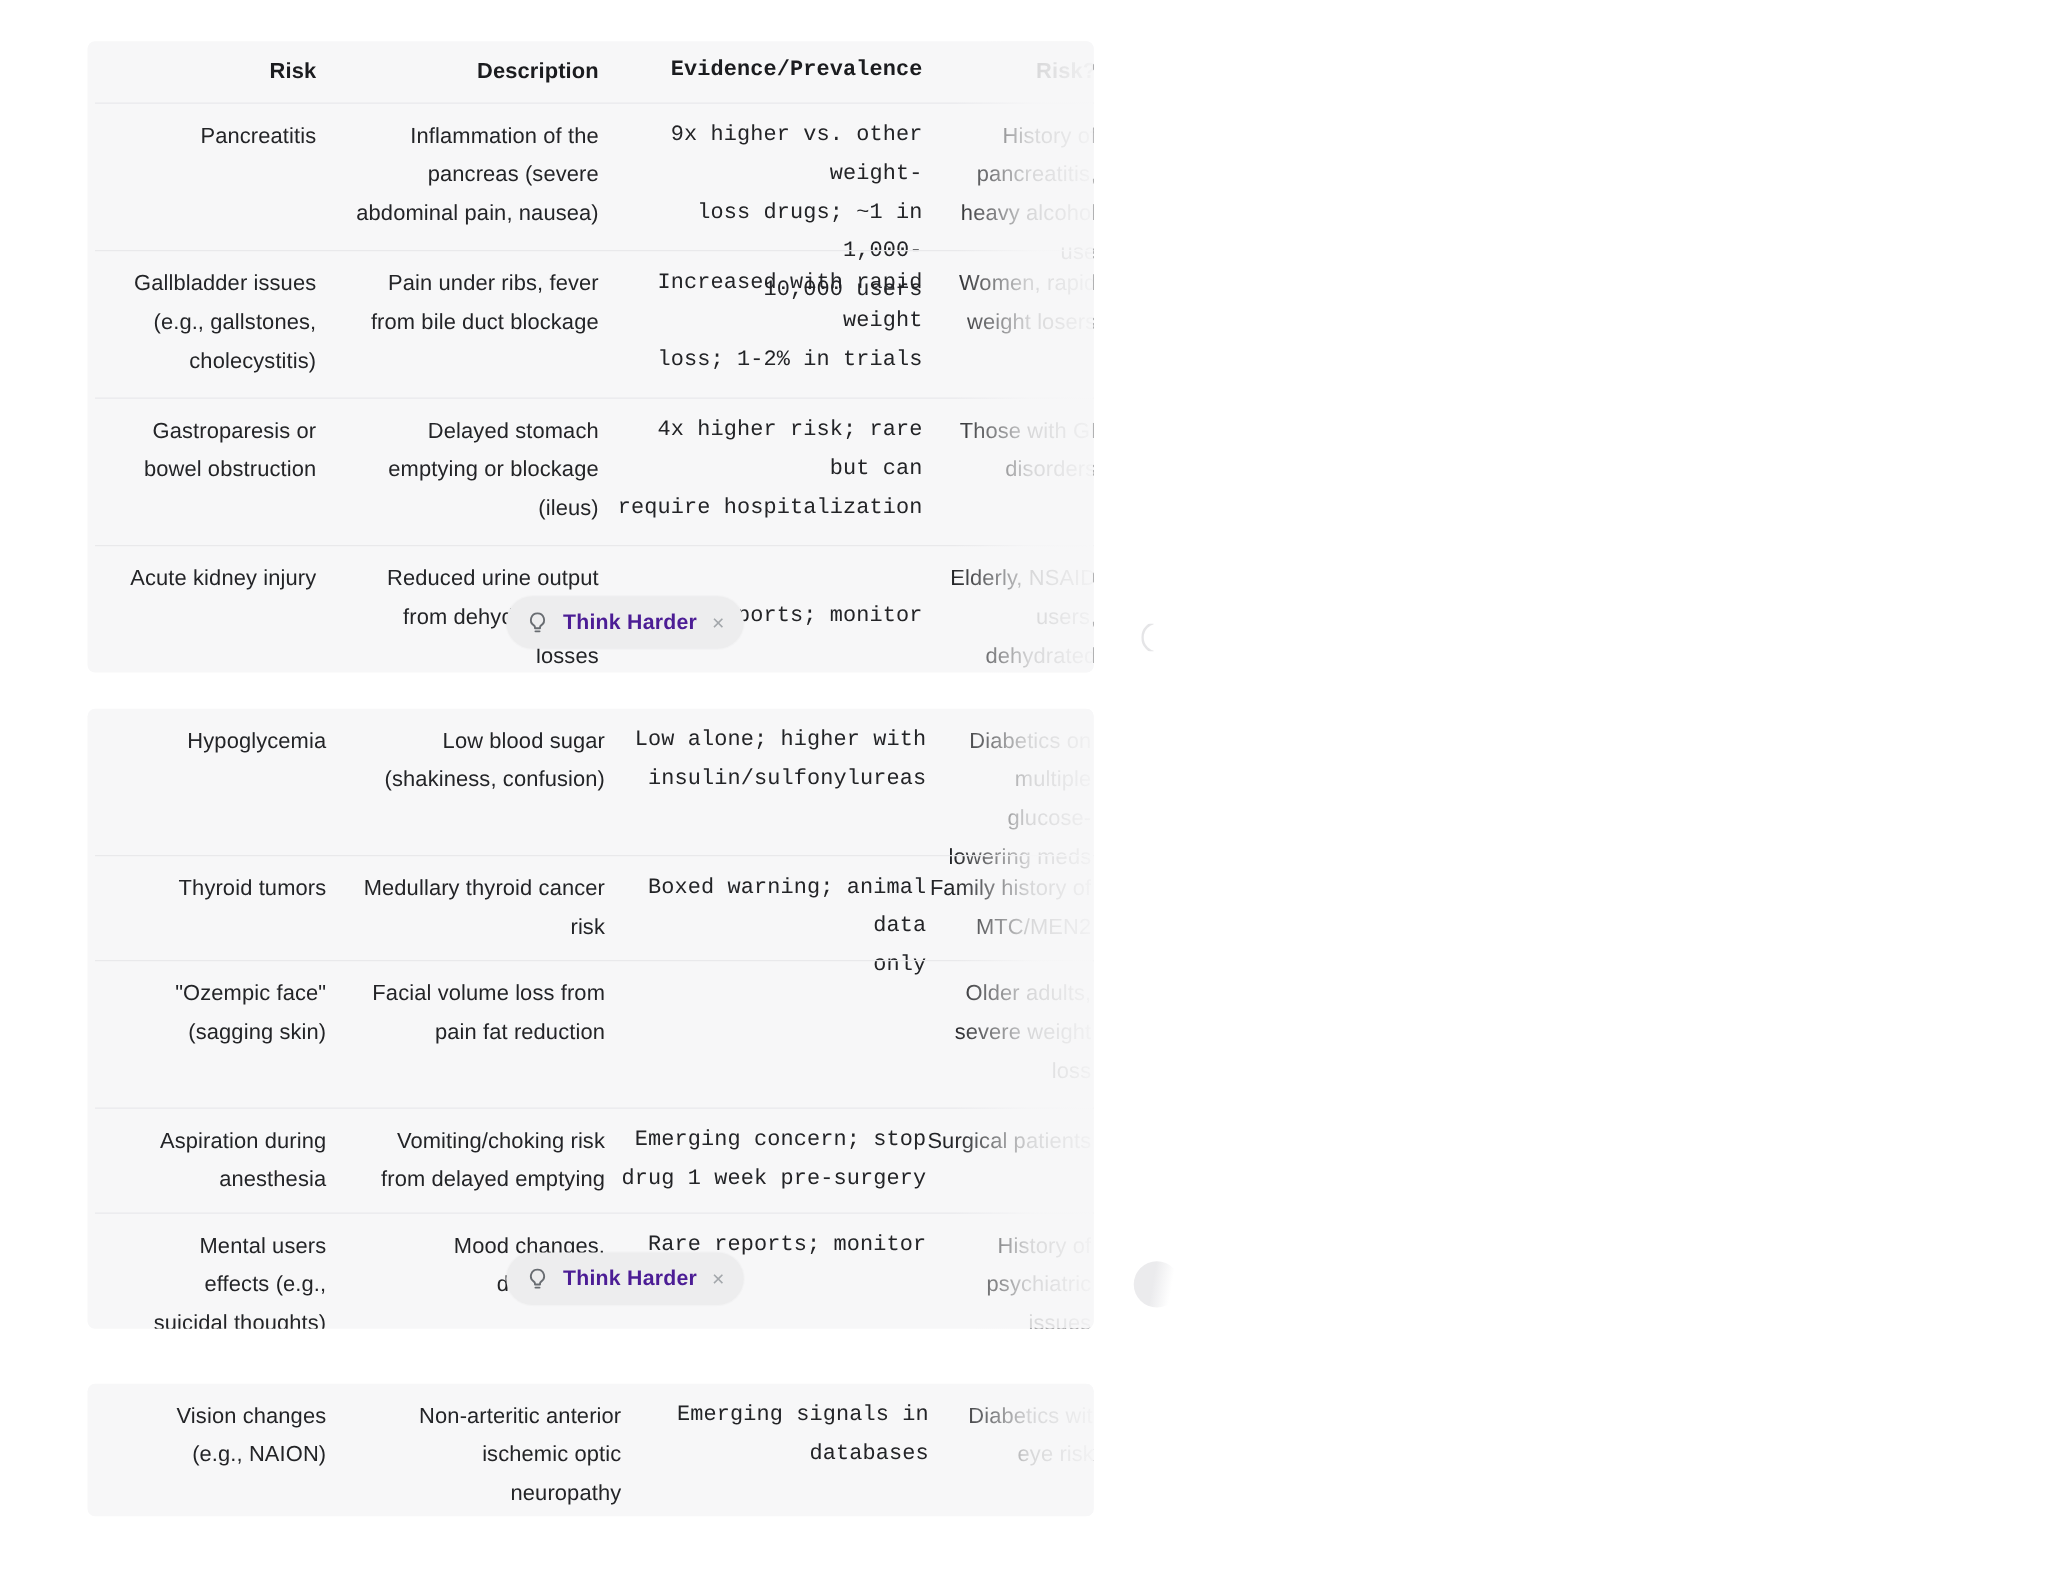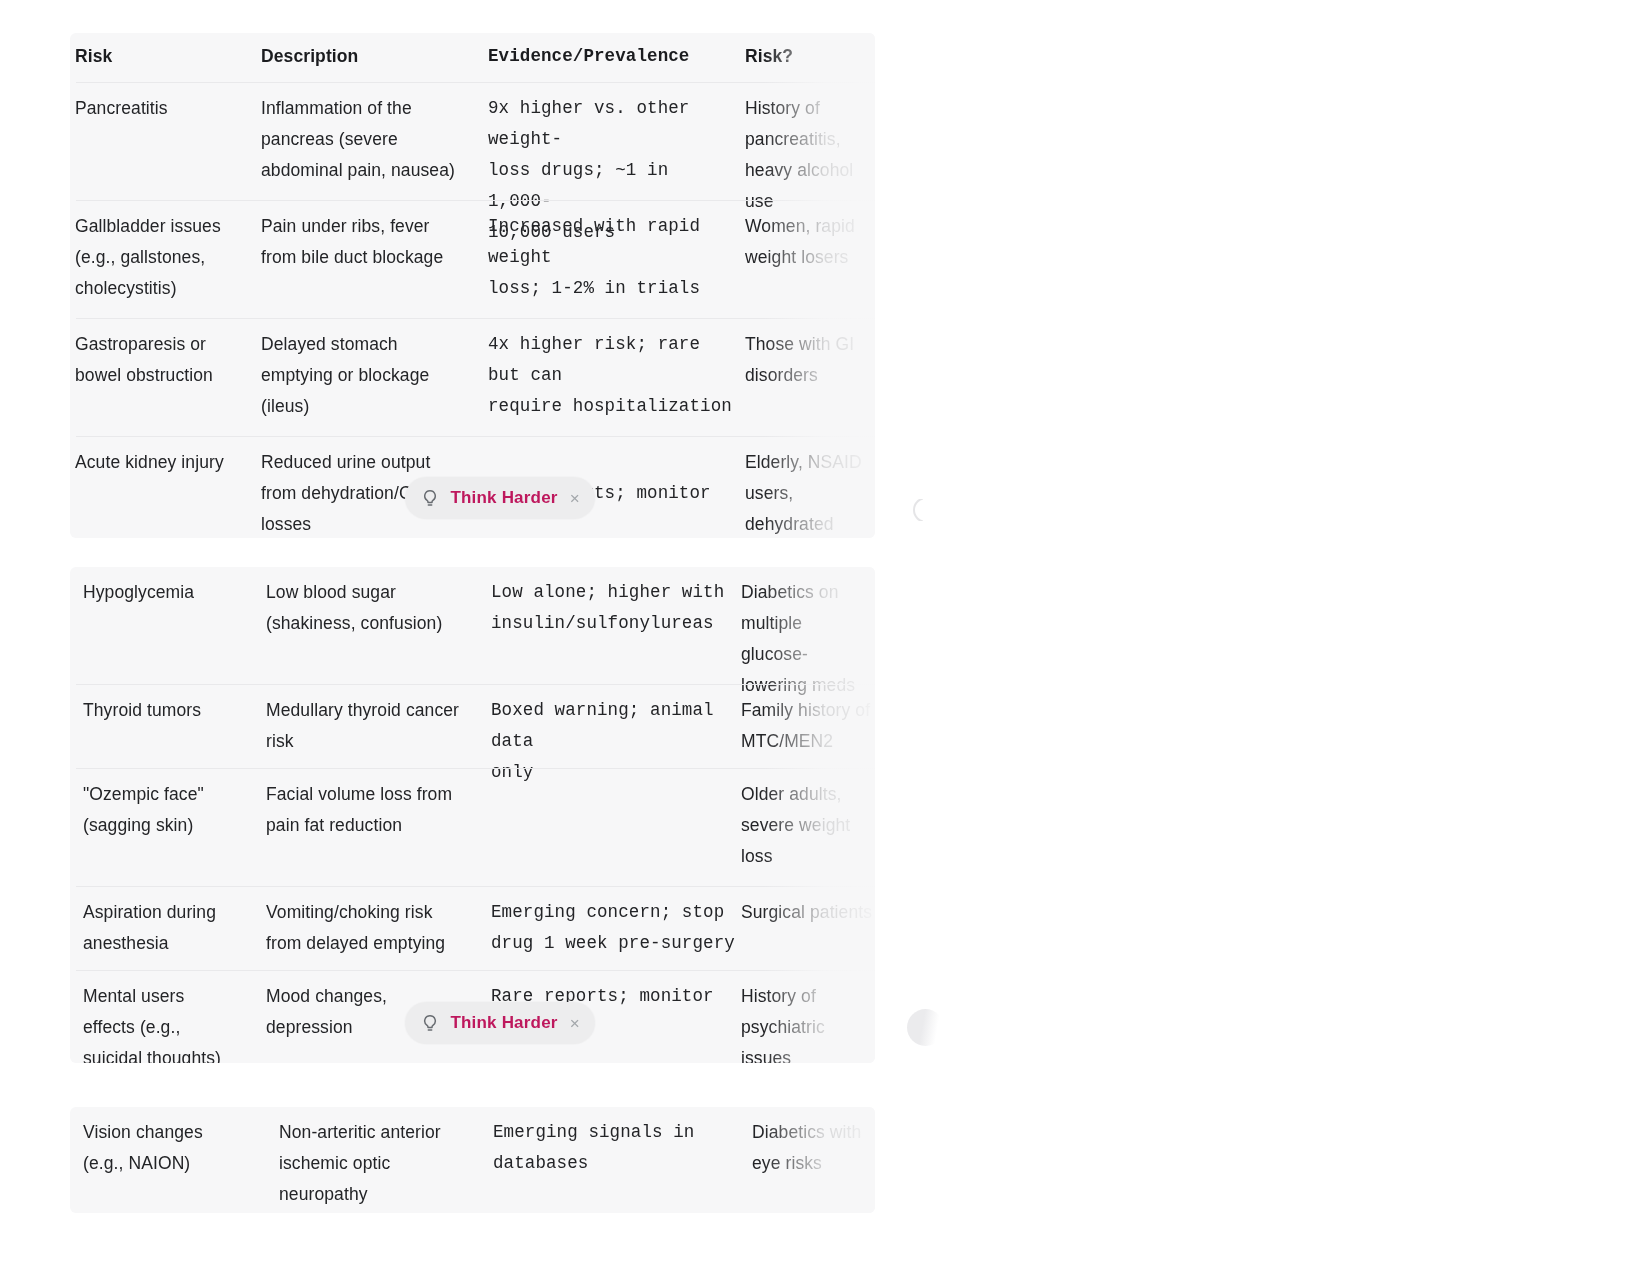--- a/index.html
+++ b/index.html
@@ -16,41 +16,41 @@
   .chunk1{top:33px;height:505px;--c1:5px;--c2:191px;--c3:418px;--c4:675px;}
   .chunk2{top:567px;height:496px;--c1:13px;--c2:196px;--c3:421px;--c4:671px;}
   .chunk3{top:1107px;height:106px;--c1:13px;--c2:209px;--c3:423px;--c4:682px;}
   .row{position:relative;width:100%;}
   .row.hasline::after{
     content:"";position:absolute;left:6px;right:0;bottom:0;height:1px;background:#e9e9eb;
   }
   .cell{
     position:absolute;top:0;bottom:0;padding-top:10px;
     font-size:17.5px;line-height:31px;color:#232427;
-    white-space:pre-line;letter-spacing:.1px;
+    white-space:pre-line;letter-spacing:.1px;text-align:right;
   }
   .header-row .cell{font-weight:700;color:#1b1c1f;padding-top:8px;}
   .c1{left:var(--c1);width:178px;}
   .c2{left:var(--c2);width:218px;}
   .c3{left:var(--c3);width:250px;font-family:Liberation Mono, monospace;}
   .c4{left:var(--c4);width:132px;}
   .fade{
     position:absolute;top:0;bottom:0;right:0;width:112px;z-index:5;
     background:linear-gradient(to right, rgba(247,247,248,0) 0%, rgba(247,247,248,0.85) 55%, rgba(247,247,248,0.98) 100%);
   }
   .pill{
     position:absolute;width:190px;height:42px;z-index:20;
     background:#ededee;border-radius:21px;
     display:flex;align-items:center;justify-content:center;gap:10px;
     box-shadow:0 0 0 1px rgba(0,0,0,0.015);
   }
   .pill-bulb{width:20px;height:20px;color:#686c71;display:inline-flex;flex:0 0 auto;}
   .pill-bulb svg{width:100%;height:100%;}
   .pill-label{
-    font-size:17px;font-weight:700;color:#be185d;letter-spacing:.2px;white-space:nowrap;
+    font-size:17px;font-weight:700;color:#4c1d95;letter-spacing:.2px;white-space:nowrap;
   }
   .pill-close{
     font-size:17px;color:#a3a7ab;line-height:1;padding-left:2px;cursor:default;
   }
   .edge-circle-a{
     position:absolute;left:913px;top:497px;width:22px;height:22px;border-radius:50%;
     border:2px solid #e0e1e3;clip-path:inset(2px 62% 2px 0);opacity:.85;
   }
   .edge-circle-b{
     position:absolute;left:907px;top:1009px;width:37px;height:37px;border-radius:50%;

